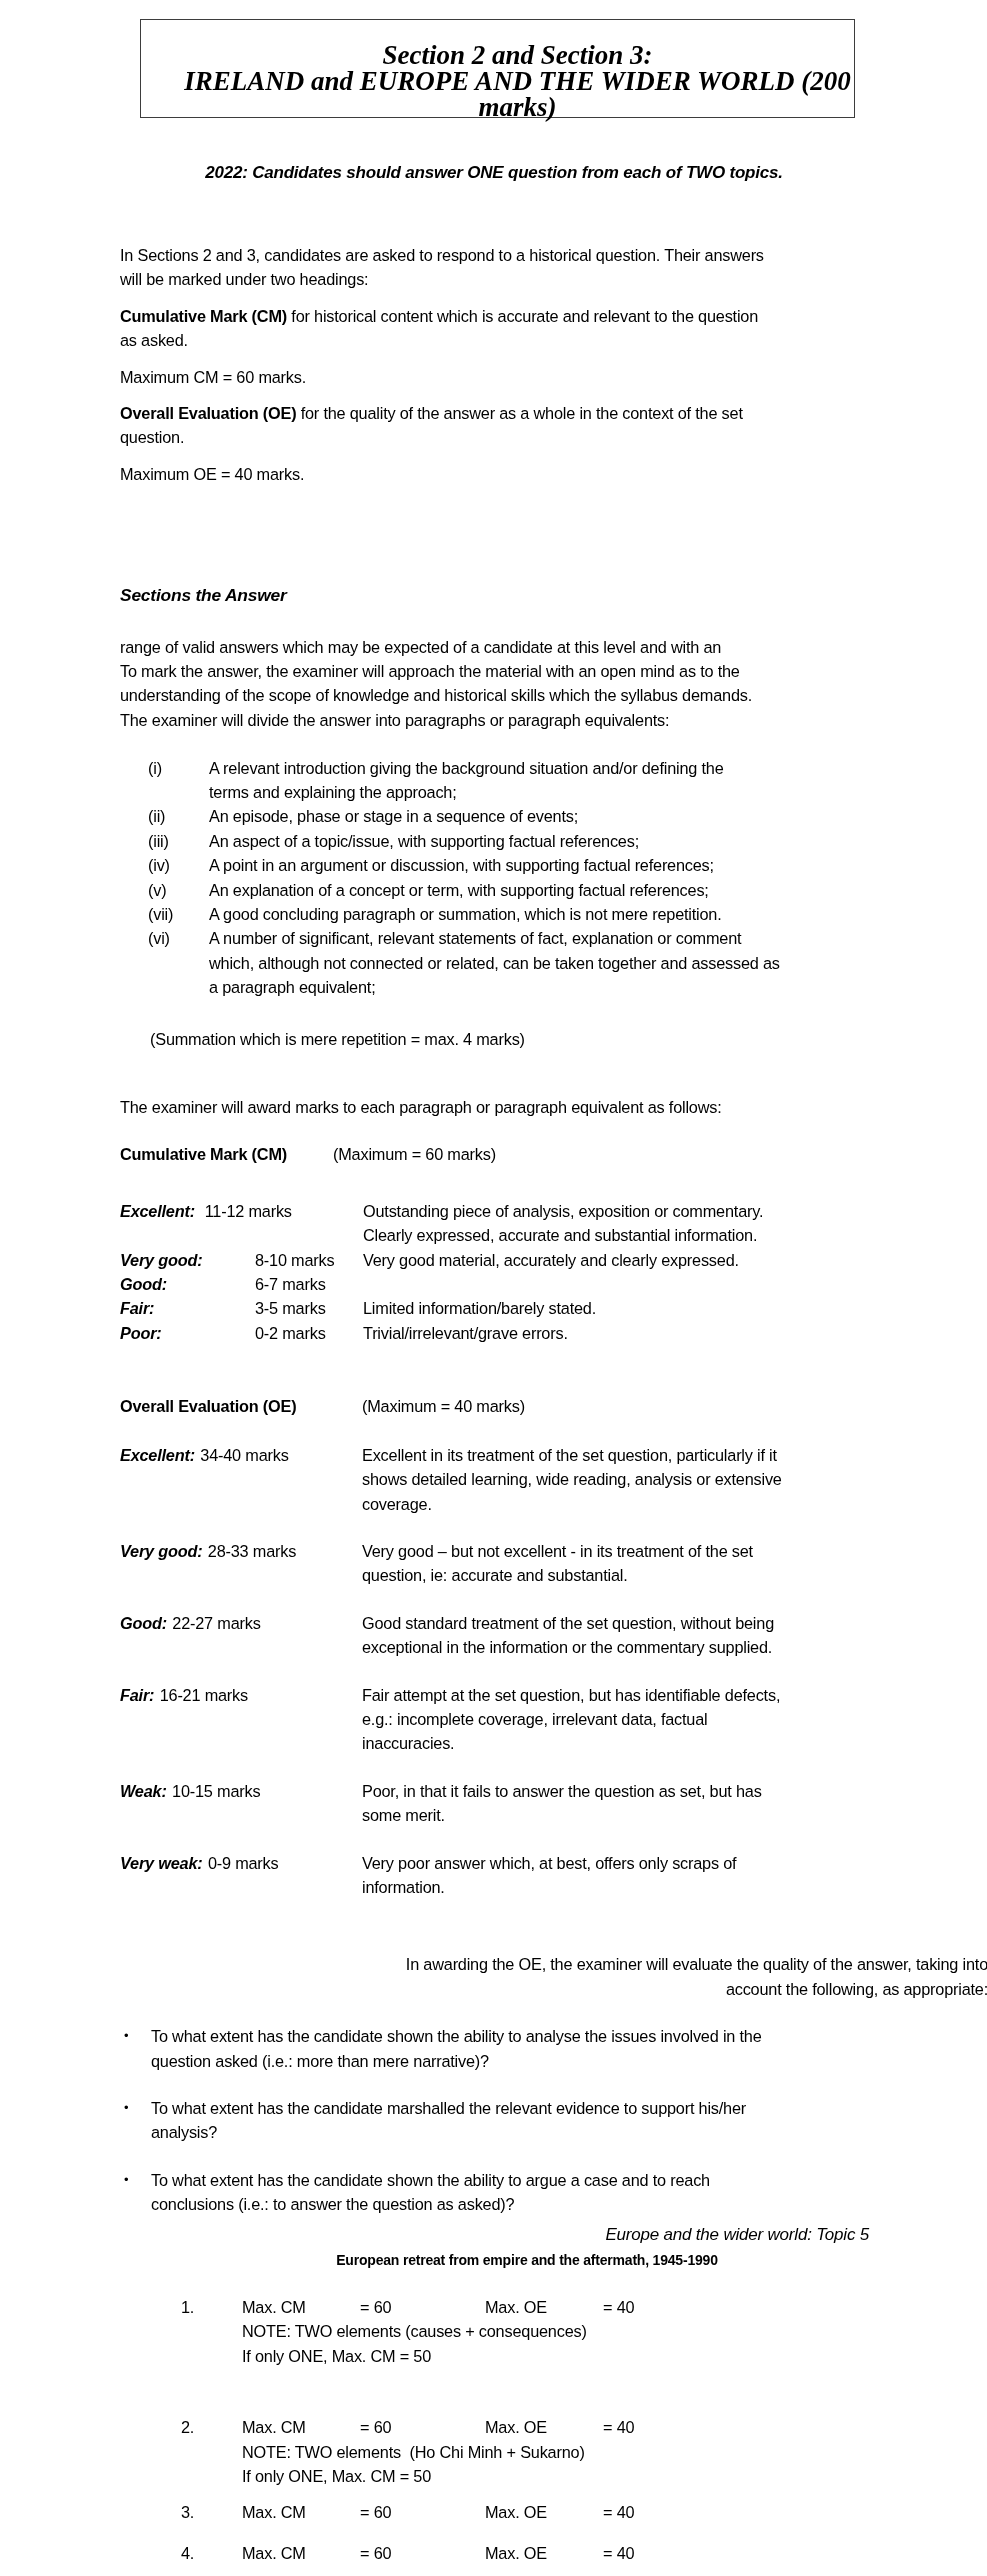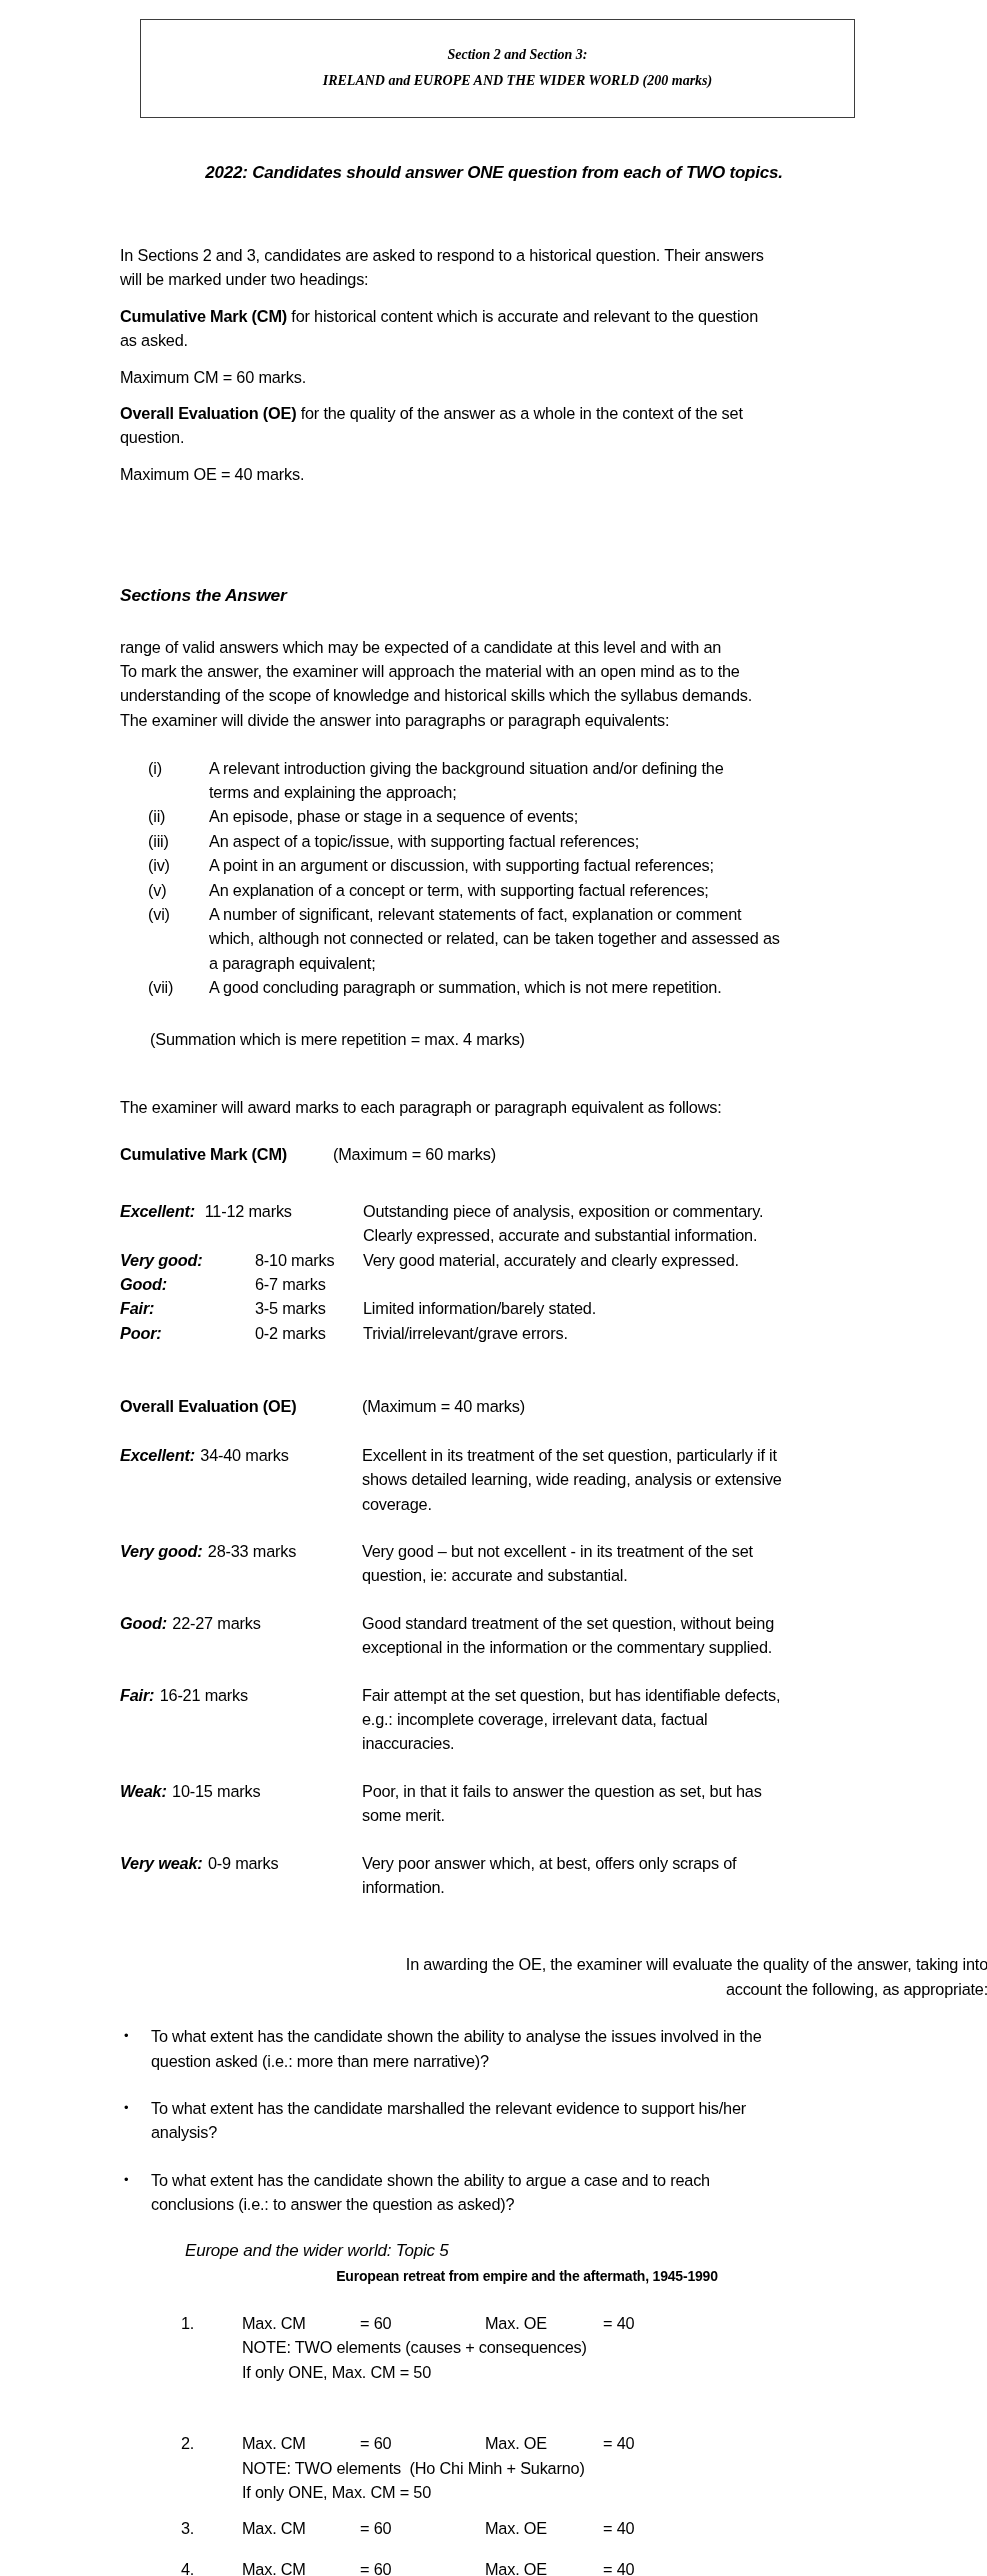--- a/index.html
+++ b/index.html
@@ -23,21 +23,21 @@
     margin: 18.5px 0 0 140px;
     width: 715px;
     height: 99px;
     border: 1.1px solid #3d3d3d;
     border-top-width: 1.6px;
     padding-top: 22px;
     text-align: center;
     font-family: "Liberation Serif", serif;
     font-weight: bold;
     font-style: italic;
-    font-size: 14px;
+    font-size: 27px;
     line-height: 26px;
     letter-spacing: 0;
     padding-left: 40px;
   }
 
   .line-2022 {
     margin-top: 43px;
     text-align: center;
     font-weight: bold;
     font-style: italic;
@@ -93,24 +93,24 @@
   .oe-row .mk { padding-left: 5.4px; }
 
   .p-awarding { margin-top: 53px; text-align: right; }
 
   .bullet-list { margin-top: 23px; margin-left: 124px; }
   .bullet-row  { display: grid; grid-template-columns: 27px 1fr; }
   .bullet-row + .bullet-row { margin-top: 23px; }
   .bullet-row .dot { font-size: 13px; }
 
   .topic-line {
-    margin-top: 22px;
+    margin-top: 6px;
     margin-left: 185px;
     width: 684px;
-    text-align: left;
+    text-align: right;
     font-style: italic;
     font-size: 17px;
   }
   .topic-title {
     margin-left: 185px;
     width: 684px;
     text-align: center;
     font-weight: bold;
     font-size: 14px;
     line-height: 26px;
@@ -196,31 +196,31 @@
       <span class="ln">A point in an argument or discussion, with supporting factual references;</span>
     </span>
   </div>
   <div class="roman-row">
     <span>(v)</span>
     <span>
       <span class="ln">An explanation of a concept or term, with supporting factual references;</span>
     </span>
   </div>
   <div class="roman-row">
+    <span>(vii)</span>
+    <span>
+      <span class="ln">A good concluding paragraph or summation, which is not mere repetition.</span>
+    </span>
+  </div>
+  <div class="roman-row">
     <span>(vi)</span>
     <span>
       <span class="ln">A number of significant, relevant statements of fact, explanation or comment</span>
       <span class="ln">which, although not connected or related, can be taken together and assessed as</span>
       <span class="ln">a paragraph equivalent;</span>
-    </span>
-  </div>
-  <div class="roman-row">
-    <span>(vii)</span>
-    <span>
-      <span class="ln">A good concluding paragraph or summation, which is not mere repetition.</span>
     </span>
   </div>
 </div>
 
 <div class="p-summation">
   <span class="ln">(Summation which is mere repetition = max. 4 marks)</span>
 </div>
 
 <div class="body-block p-award">
   <span class="ln">The examiner will award marks to each paragraph or paragraph equivalent as follows:</span>

